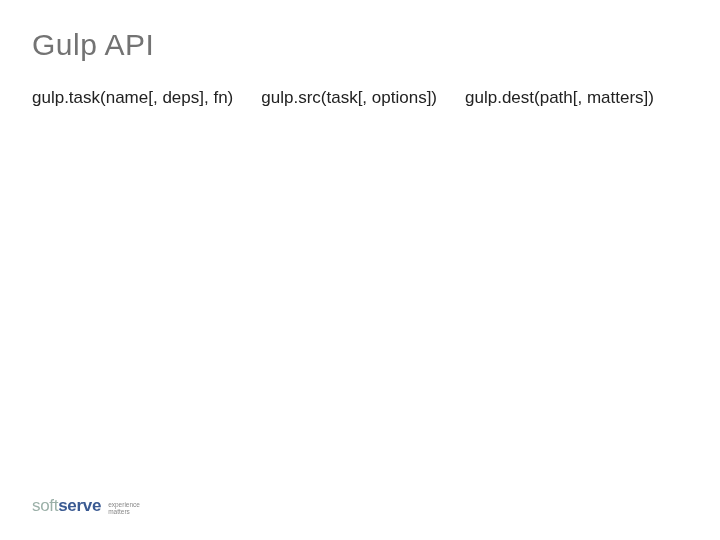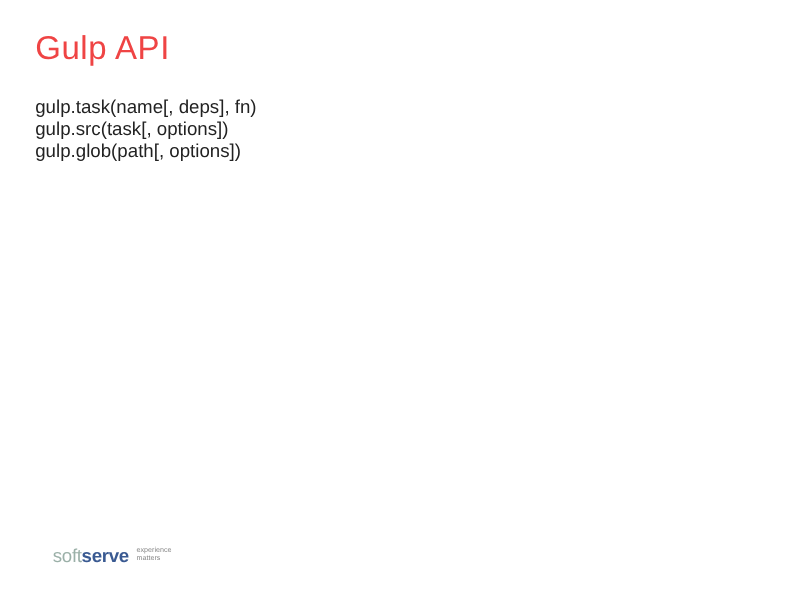--- a/index.html
+++ b/index.html
@@ -16,43 +16,42 @@
       overflow: hidden;
     }
     .slide {
       width: 100%;
       height: 100%;
       padding: 28px 32px;
       position: relative;
     }
     .title {
       font-size: 30px;
-      color: #ef4444;
+      color: #737373;
       font-weight: 400;
       letter-spacing: 0.5px;
       margin-bottom: 26px;
     }
     .content {
       display: flex;
-      flex-direction: column;
-      gap: 0;
+      flex-direction: row;
+      gap: 28px;
     }
     .api-line {
       font-size: 17px;
       color: #222222;
       font-weight: 400;
     }
     .logo {
       position: absolute;
       left: 32px;
       bottom: 24px;
       display: flex;
-      align-items: flex-start;
+      align-items: flex-end;
       gap: 4px;
-      margin-left: 16px;
     }
     .logo-text {
       font-size: 17px;
       letter-spacing: -0.3px;
     }
     .logo-soft {
       color: #9bb0a8;
       font-weight: 400;
     }
     .logo-serve {
@@ -71,21 +70,21 @@
   </style>
 </head>
 <body>
 
 <div class="slide">
   <h1 class="title">Gulp API</h1>
 
   <div class="content">
     <div class="api-line">gulp.task(name[, deps], fn)</div>
     <div class="api-line">gulp.src(task[, options])</div>
-    <div class="api-line">gulp.glob(path[, options])</div>
+    <div class="api-line">gulp.dest(path[, matters])</div>
   </div>
 
   <div class="logo">
     <span class="logo-text">
       <span class="logo-soft">soft</span><span class="logo-serve">serve</span>
     </span>
     <span class="logo-tag">
       <span>experience</span>
       <span>matters</span>
     </span>

